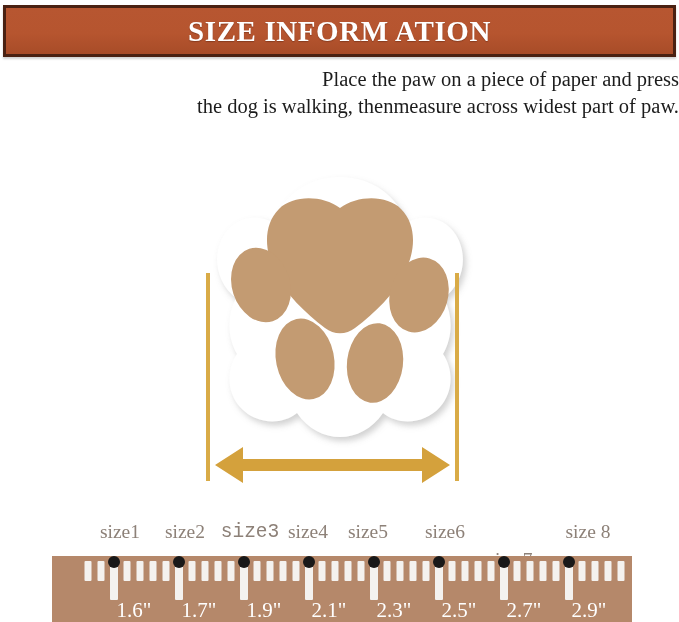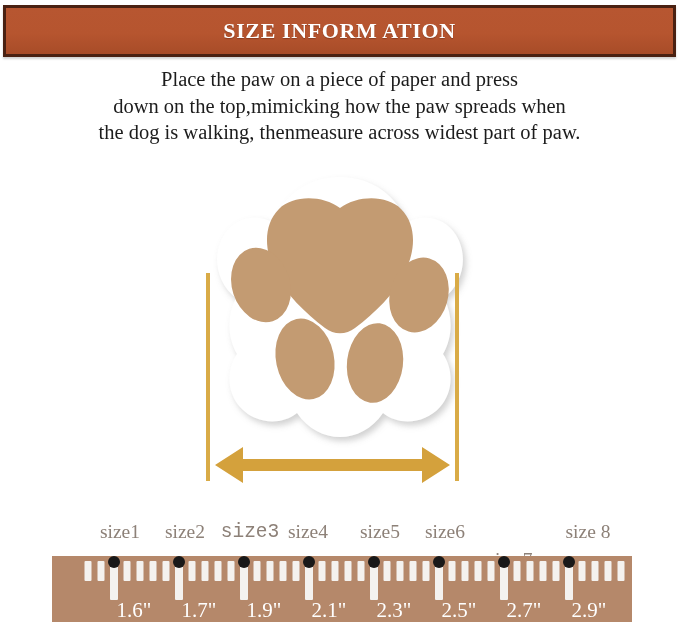--- a/index.html
+++ b/index.html
@@ -28,40 +28,40 @@
     box-sizing: border-box;
     display: flex;
     align-items: center;
     justify-content: center;
     box-shadow: 0 2px 2px rgba(0,0,0,0.18);
   }
   #header-title {
     color: #ffffff;
     font-family: "Liberation Serif", "DejaVu Serif", serif;
     font-weight: bold;
-    font-size: 22px;
+    font-size: 29px;
     letter-spacing: 0.6px;
     line-height: 1;
     white-space: pre;
     text-shadow: 0 1px 1px rgba(60,20,8,0.35);
   }
 
   
   #instructions {
     position: absolute;
     left: 0;
     top: 66px;
     width: 679px;
     text-align: center;
     color: #1c1c1c;
     font-size: 20.5px;
     line-height: 26.5px;
     font-family: "Liberation Serif", "DejaVu Serif", serif;
   }
-  #instructions .line { display: block; white-space: pre; }
+  #instructions .line { display: block; white-space: pre; text-align: right; }
 
   
   #paw-diagram {
     position: absolute;
     left: 195px;
     top: 165px;
     width: 290px;
     height: 330px;
   }
   #paw-svg { position: absolute; left: 0; top: 0; }
@@ -140,21 +140,20 @@
 </style>
 </head>
 <body>
 
 <div id="header-banner">
   <div id="header-title">SIZE INFORM ATION</div>
 </div>
 
 <div id="instructions">
   <span class="line">Place the paw on a piece of paper and press</span>
-  <span class="line">down on the top,mimicking how the paw spreads when</span>
   <span class="line">the dog is walking, thenmeasure across widest part of paw.</span>
 </div>
 
 <div id="paw-diagram">
   <svg id="paw-svg" width="290" height="330" viewBox="0 0 290 330">
     <defs>
       <filter id="pawShadow" x="-20%" y="-20%" width="150%" height="150%">
         <feDropShadow dx="3" dy="4" stdDeviation="3" flood-color="#9a9a9a" flood-opacity="0.45"></feDropShadow>
       </filter>
     </defs>
@@ -212,21 +211,21 @@
     </g>
   </svg>
 </div>
 
 <div id="ruler-section">
   <div id="size-label-row">
       <div class="size-label" style="left: 68px;">size1</div>
       <div class="size-label" style="left: 133px;">size2</div>
       <div class="size-label" style="left: 198px; font-family: Liberation Mono, monospace;">size3</div>
       <div class="size-label" style="left: 256px;">size4</div>
-      <div class="size-label" style="left: 328px;">size5</div>
+      <div class="size-label" style="left: 316px;">size5</div>
       <div class="size-label" style="left: 393px;">size6</div>
       <div class="size-label" style="left: 458px; margin-top: 28px;">size 7</div>
       <div class="size-label" style="left: 536px;">size 8</div>
     </div>
   <div id="ruler-body">
       <div class="tick-minor" style="left: 36px;"></div>
       <div class="tick-minor" style="left: 49px;"></div>
       <div class="tick-minor" style="left: 75px;"></div>
       <div class="tick-minor" style="left: 88px;"></div>
       <div class="tick-minor" style="left: 101px;"></div>

